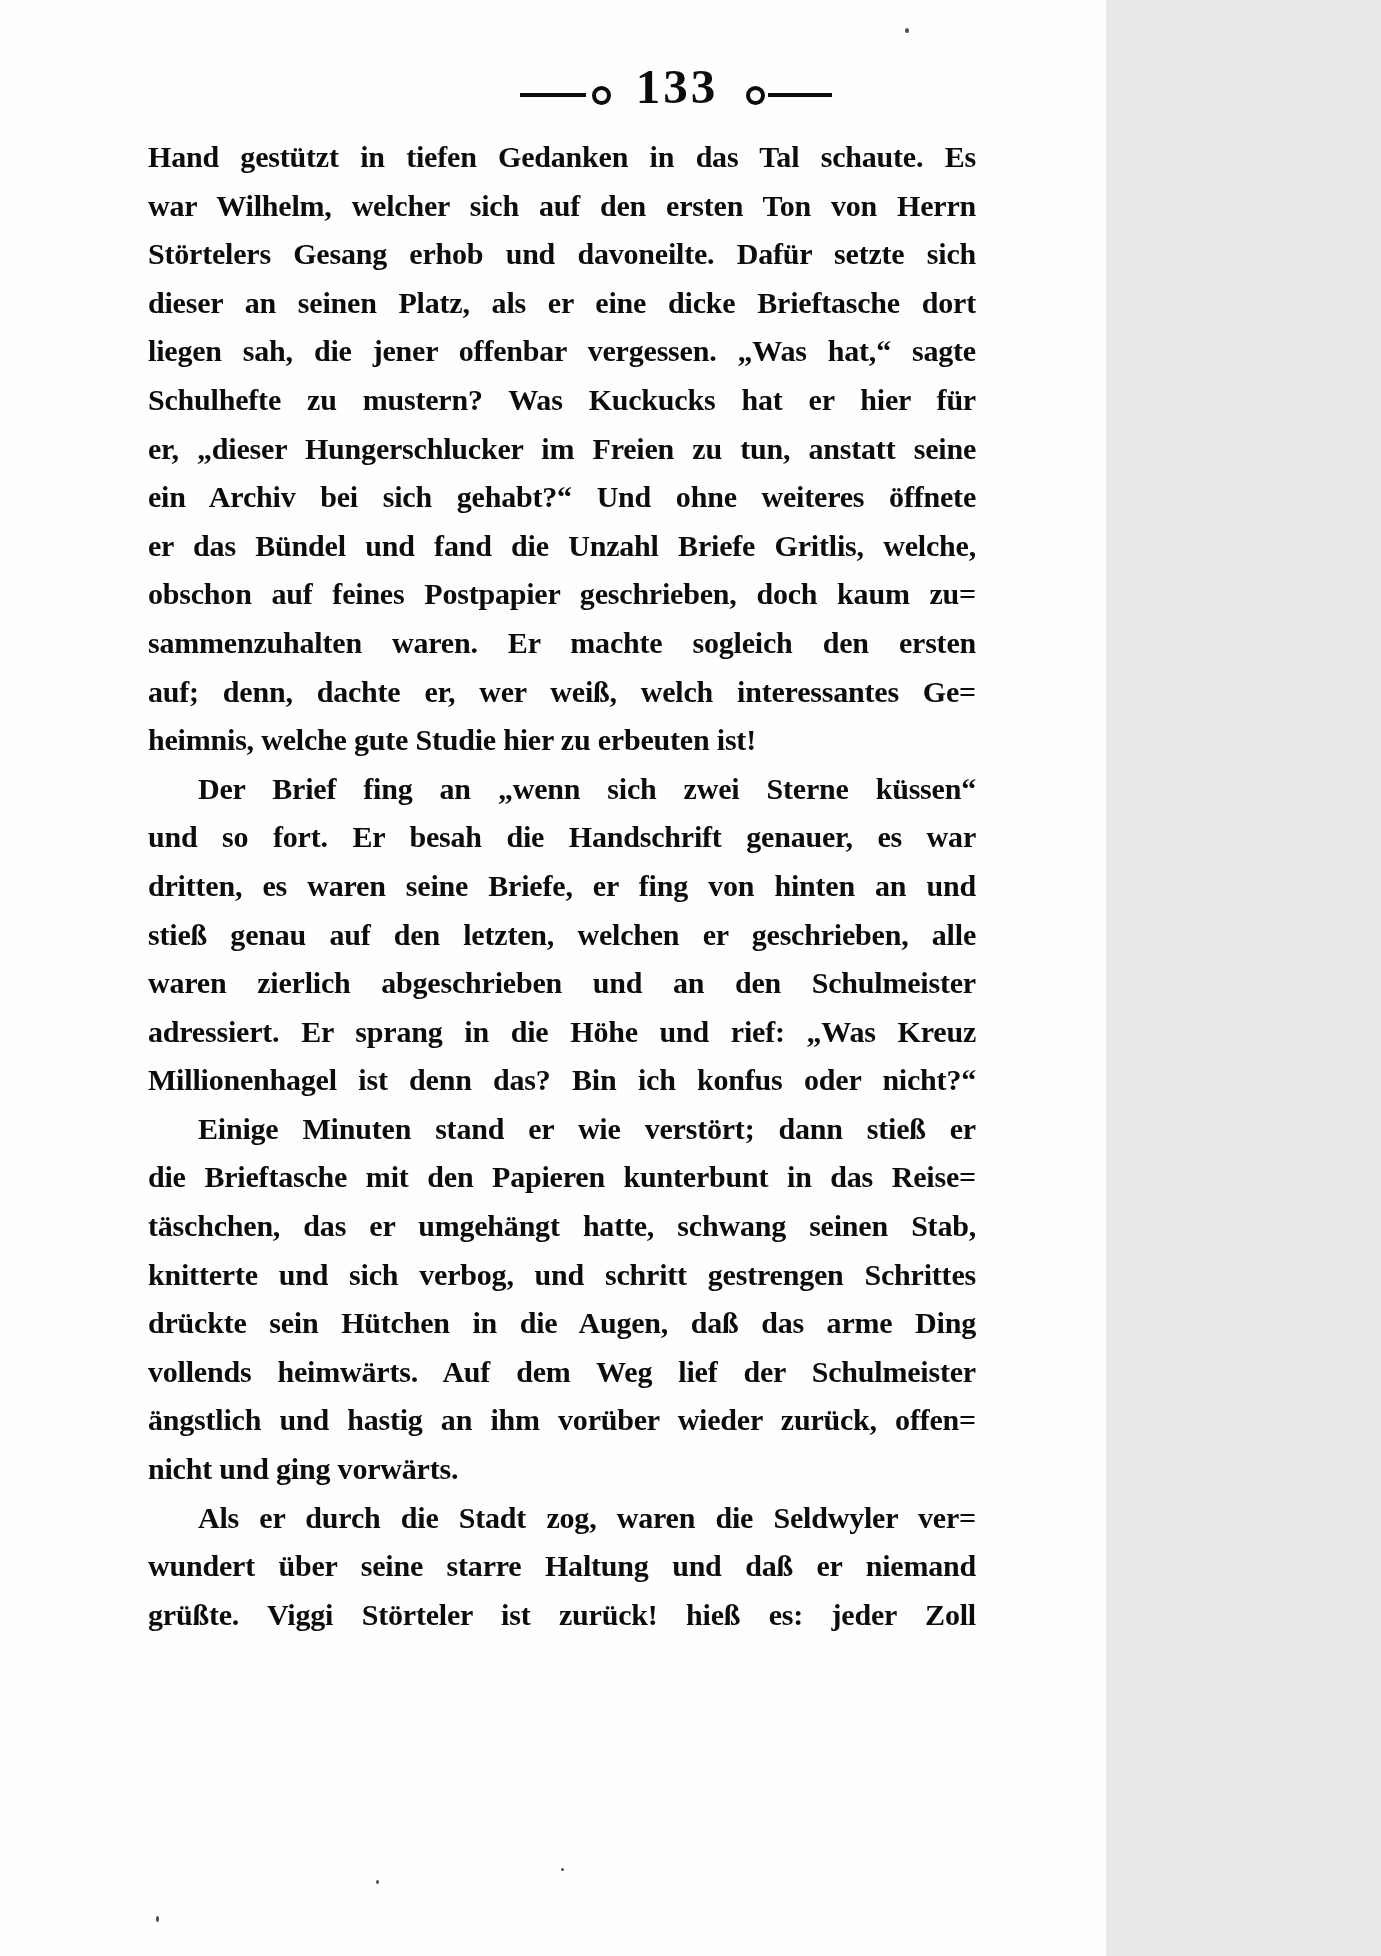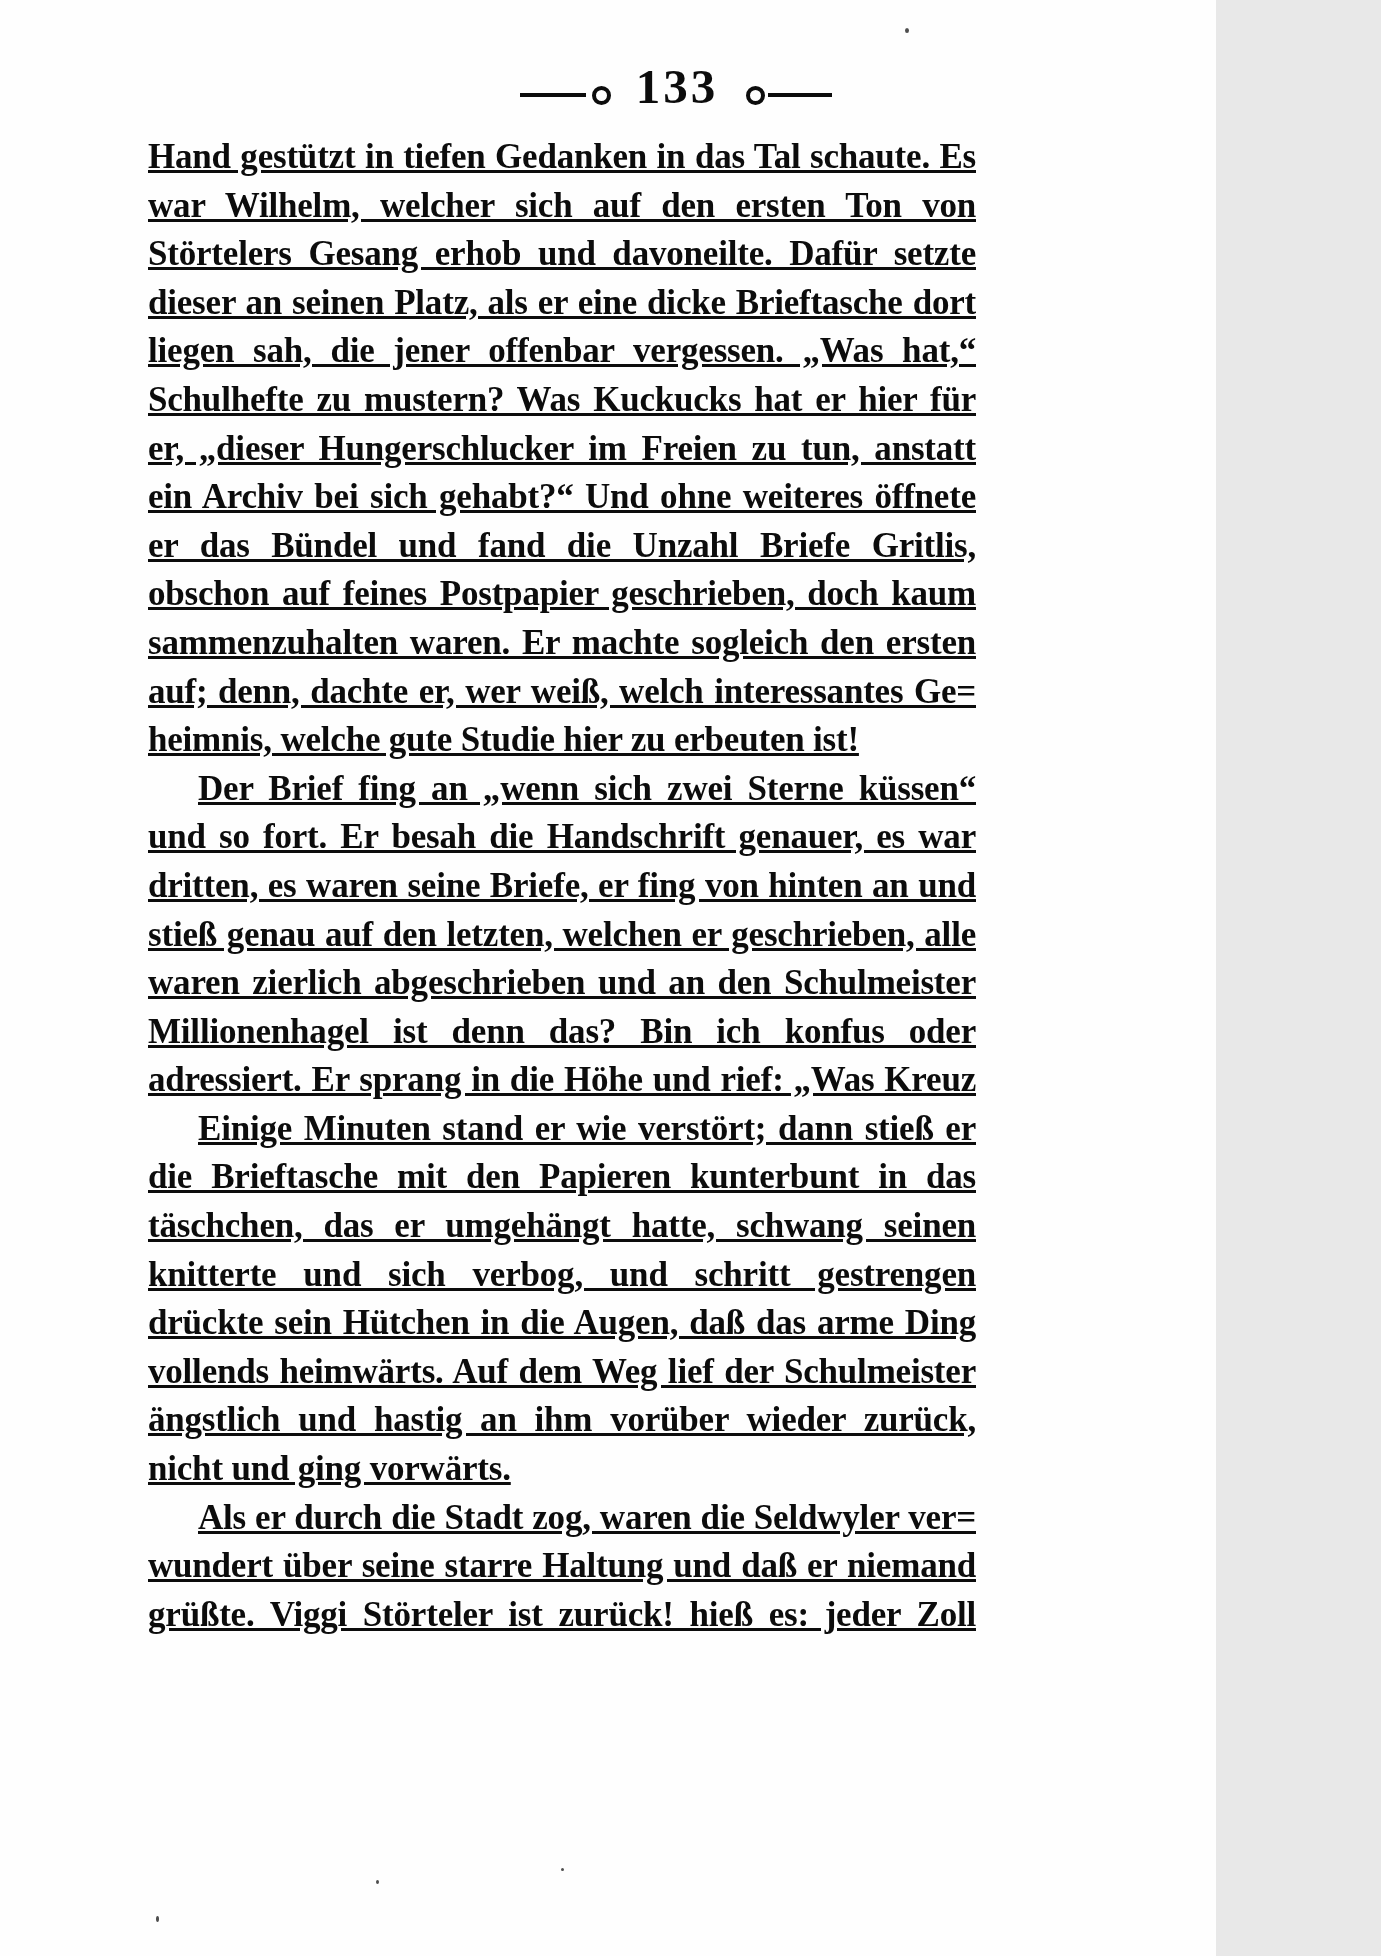--- a/index.html
+++ b/index.html
@@ -1,18 +1,18 @@
 <!DOCTYPE html>
 <html><head>
 <meta charset="utf-8">
 <style>
   html, body { margin: 0; padding: 0; background: #e8e8e8; }
   .page {
     position: relative;
-    width: 1216px;
+    width: 1106px;
     height: 1956px;
     background: #fefefe;
     font-family: "Liberation Serif", serif;
     color: #0c0c0c;
     overflow: hidden;
   }
   
   .rule {
     position: absolute;
     height: 4px;
@@ -40,27 +40,26 @@
   
   .textblock {
     position: absolute;
     left: 148px;
     top: 133px;
     width: 828px;
   }
   .line {
     height: 48.6px;
     line-height: 48.6px;
-    font-size: 35px;
+    font-size: 30px;
     font-weight: bold;
     letter-spacing: -0.2px;
     text-align: justify;
     text-align-last: justify;
     overflow: hidden;
-    text-decoration: underline;
   }
   .line.indent   { text-indent: 50px; }
   .line.para-end { text-align: right; text-align-last: left; }
   
   .speck {
     position: absolute;
     background: #2f2f2f;
     border-radius: 50%;
     opacity: 0.85;
   }
@@ -91,22 +90,22 @@
     <div class="line">obschon auf feines Postpapier geschrieben, doch kaum zu=</div>
     <div class="line">sammenzuhalten waren. Er machte sogleich den ersten</div>
     <div class="line">auf; denn, dachte er, wer weiß, welch interessantes Ge=</div>
     <div class="line para-end">heimnis, welche gute Studie hier zu erbeuten ist!</div>
 
     <div class="line indent">Der Brief fing an „wenn sich zwei Sterne küssen“</div>
     <div class="line">und so fort. Er besah die Handschrift genauer, es war</div>
     <div class="line">dritten, es waren seine Briefe, er fing von hinten an und</div>
     <div class="line">stieß genau auf den letzten, welchen er geschrieben, alle</div>
     <div class="line">waren zierlich abgeschrieben und an den Schulmeister</div>
+    <div class="line">adressiert. Er sprang in die Höhe und rief: „Was Kreuz</div>
     <div class="line">Millionenhagel ist denn das? Bin ich konfus oder nicht?“</div>
-    <div class="line">adressiert. Er sprang in die Höhe und rief: „Was Kreuz</div>
 
     <div class="line indent">Einige Minuten stand er wie verstört; dann stieß er</div>
     <div class="line">die Brieftasche mit den Papieren kunterbunt in das Reise=</div>
     <div class="line">täschchen, das er umgehängt hatte, schwang seinen Stab,</div>
     <div class="line">knitterte und sich verbog, und schritt gestrengen Schrittes</div>
     <div class="line">drückte sein Hütchen in die Augen, daß das arme Ding</div>
     <div class="line">vollends heimwärts. Auf dem Weg lief der Schulmeister</div>
     <div class="line">ängstlich und hastig an ihm vorüber wieder zurück, offen=</div>
     <div class="line para-end">nicht und ging vorwärts.</div>
 

